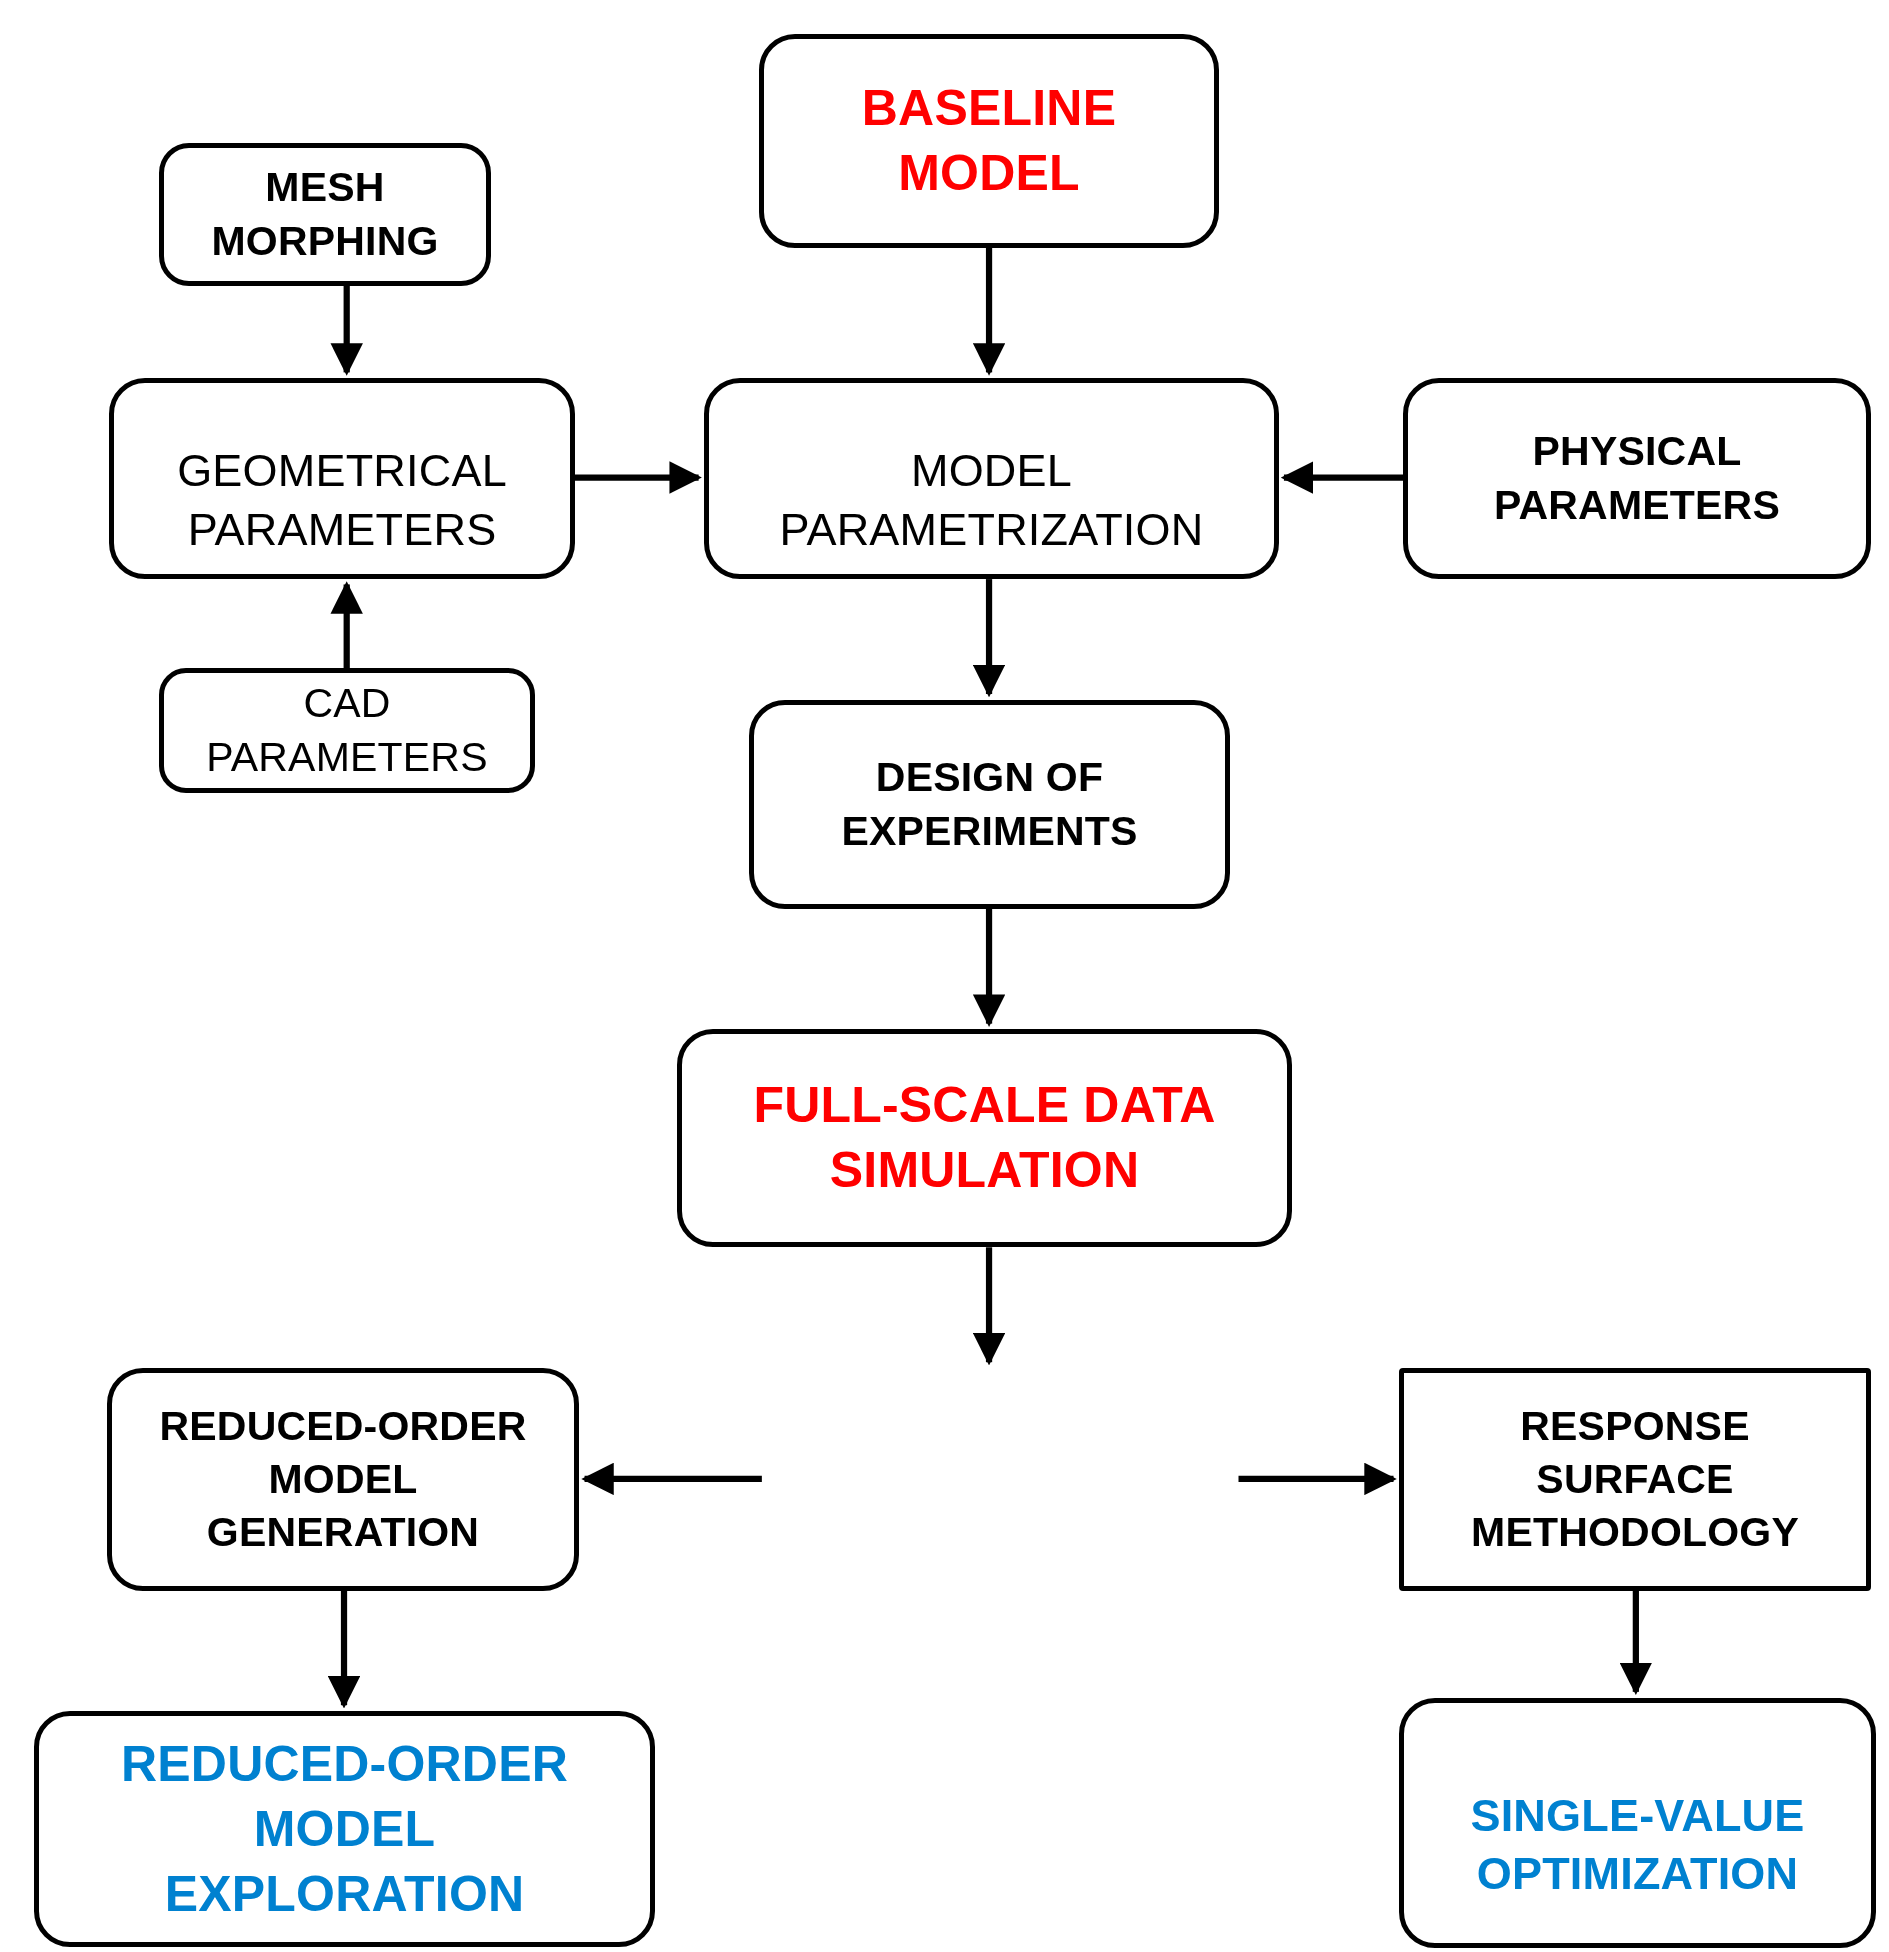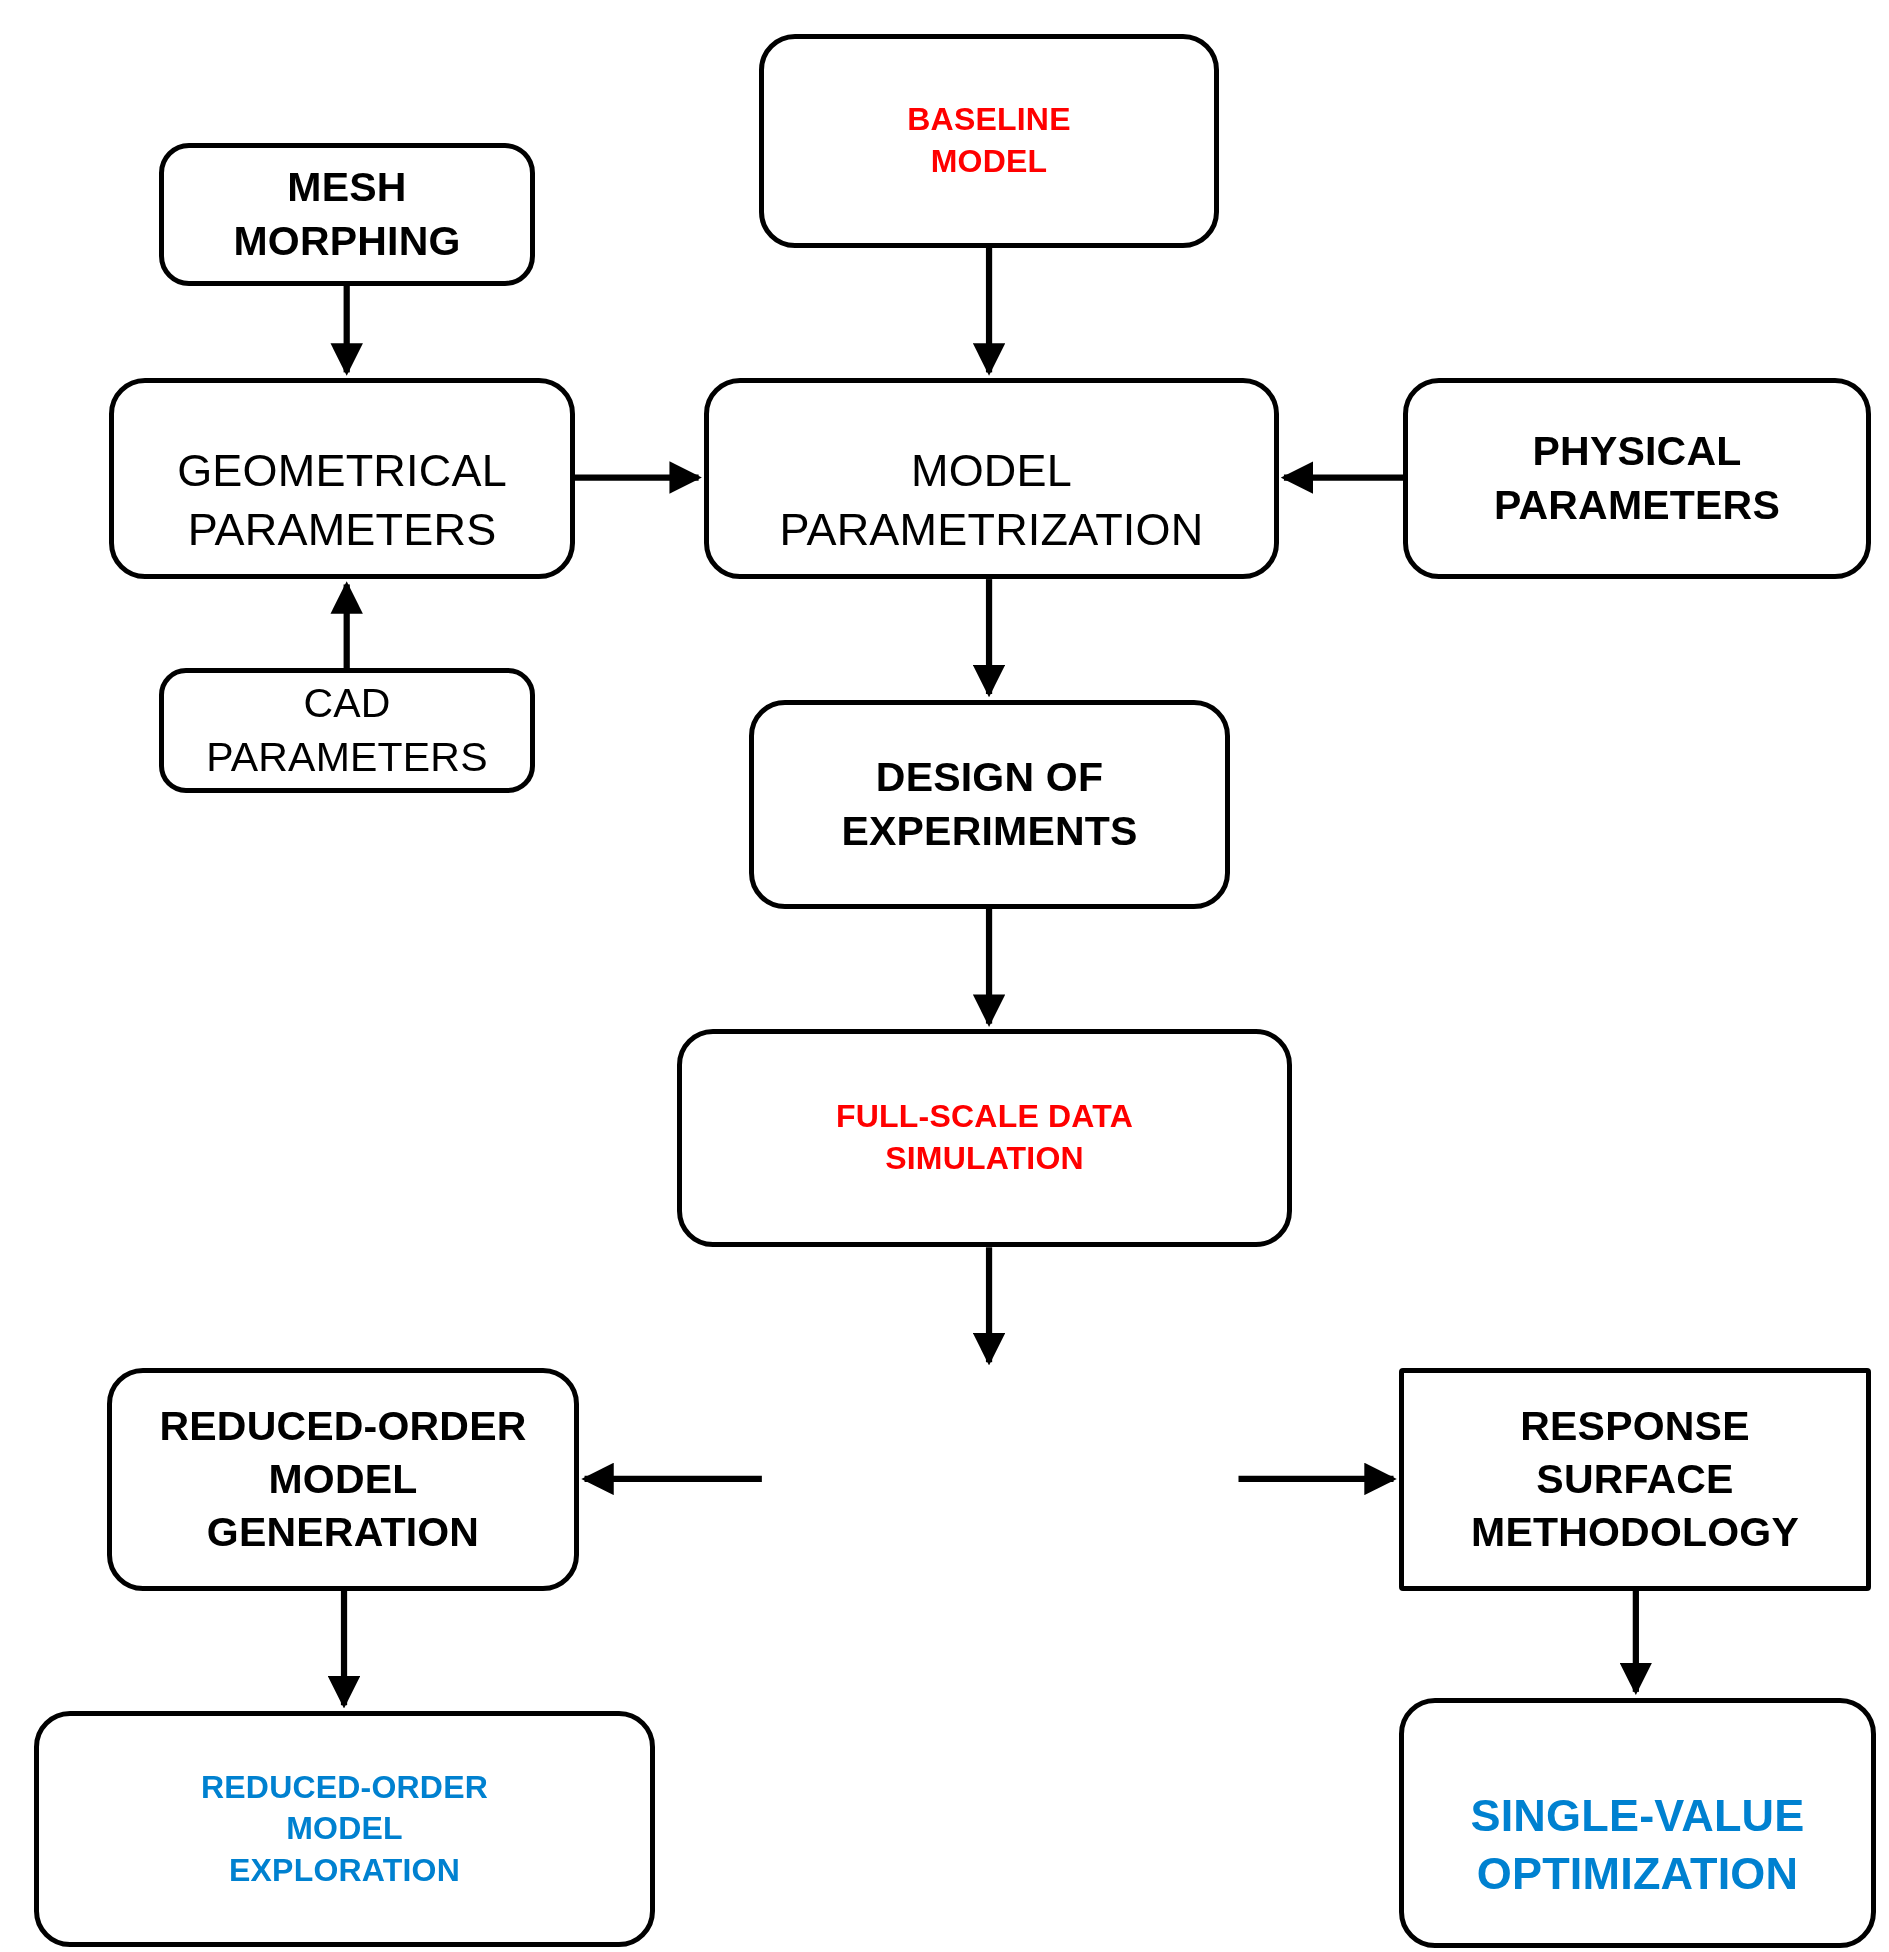--- a/index.html
+++ b/index.html
@@ -47,21 +47,21 @@
   
   .c-black { color: #000000; }
   .c-red   { color: #ff0000; }
   .c-blue  { color: #0081d0; }
   
   .w-bold    { font-weight: 700; }
   .w-regular { font-weight: 400; }
   .s-46 { font-size: 41px; }
   .s-48 { font-size: 41px; }
   .s-50 { font-size: 45px; margin-top: 44px; }
-  .s-52 { font-size: 32px; }
+  .s-52 { font-size: 50px; }
 </style>
 </head>
 <body>
 
 <div id="canvas">
 
   <svg id="edge-layer" viewBox="0 0 2120 2191" width="1889" height="1952" xmlns="http://www.w3.org/2000/svg">
     <defs>
       <marker id="arrow" viewBox="0 0 10 10" refX="9" refY="5" markerWidth="5.2" markerHeight="5.2" orient="auto-start-reverse">
         <path d="M 0 0 L 10 5 L 0 10 z" fill="#000000"></path>
@@ -86,21 +86,21 @@
 
     <line x1="855" y1="1660" x2="656" y2="1660" stroke="#000000" stroke-width="7" marker-end="url(#arrow)"></line>
 
     <line x1="1390" y1="1660" x2="1564" y2="1660" stroke="#000000" stroke-width="7" marker-end="url(#arrow)"></line>
 
     <line x1="386" y1="1785" x2="386" y2="1914" stroke="#000000" stroke-width="7" marker-end="url(#arrow)"></line>
 
     <line x1="1836" y1="1785" x2="1836" y2="1899" stroke="#000000" stroke-width="7" marker-end="url(#arrow)"></line>
   </svg>
 
-  <div class="node" style="left:159px; top:143px; width:376px; height:143px;">
+  <div class="node" style="left:159px; top:143px; width:332px; height:143px;">
     <span class="node-label c-black w-bold s-46">MESH
 MORPHING</span>
   </div>
 
   <div class="node" style="left:759px; top:34px; width:460px; height:214px; border-radius:36px;">
     <span class="node-label c-red w-bold s-52">BASELINE
 MODEL</span>
   </div>
 
   <div class="node" style="left:109px; top:378px; width:466px; height:201px; border-radius:36px;">

